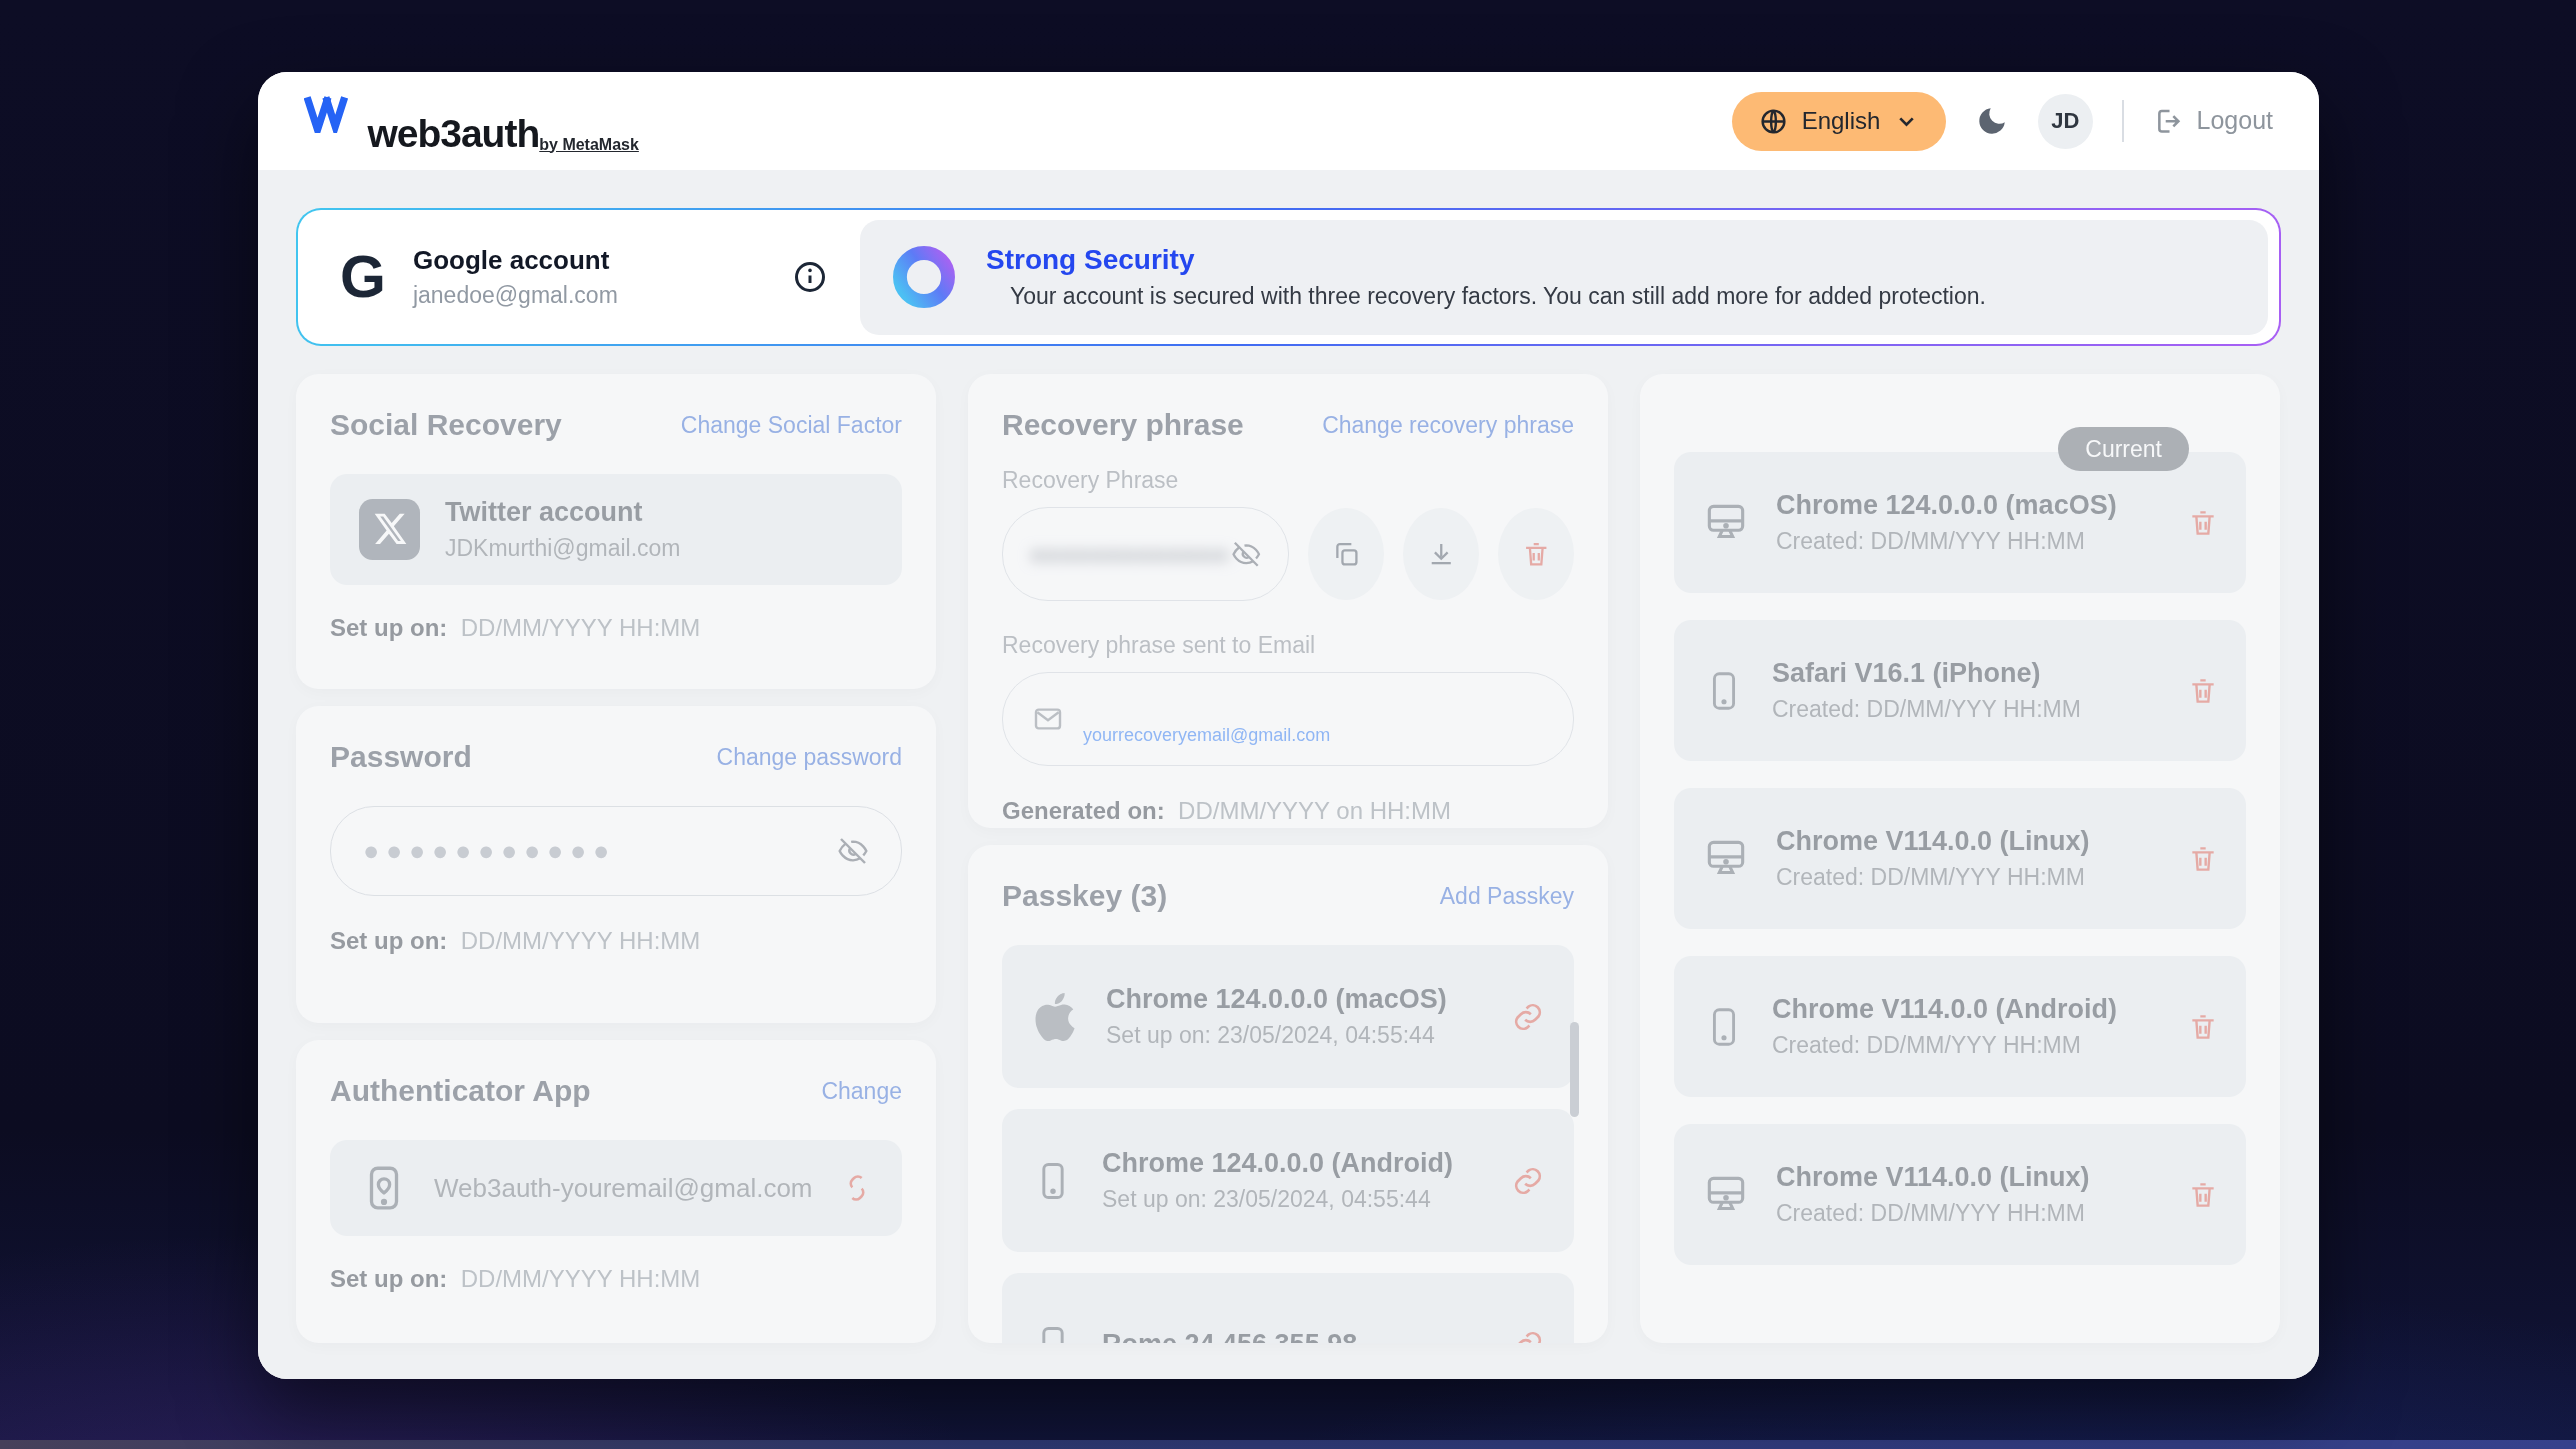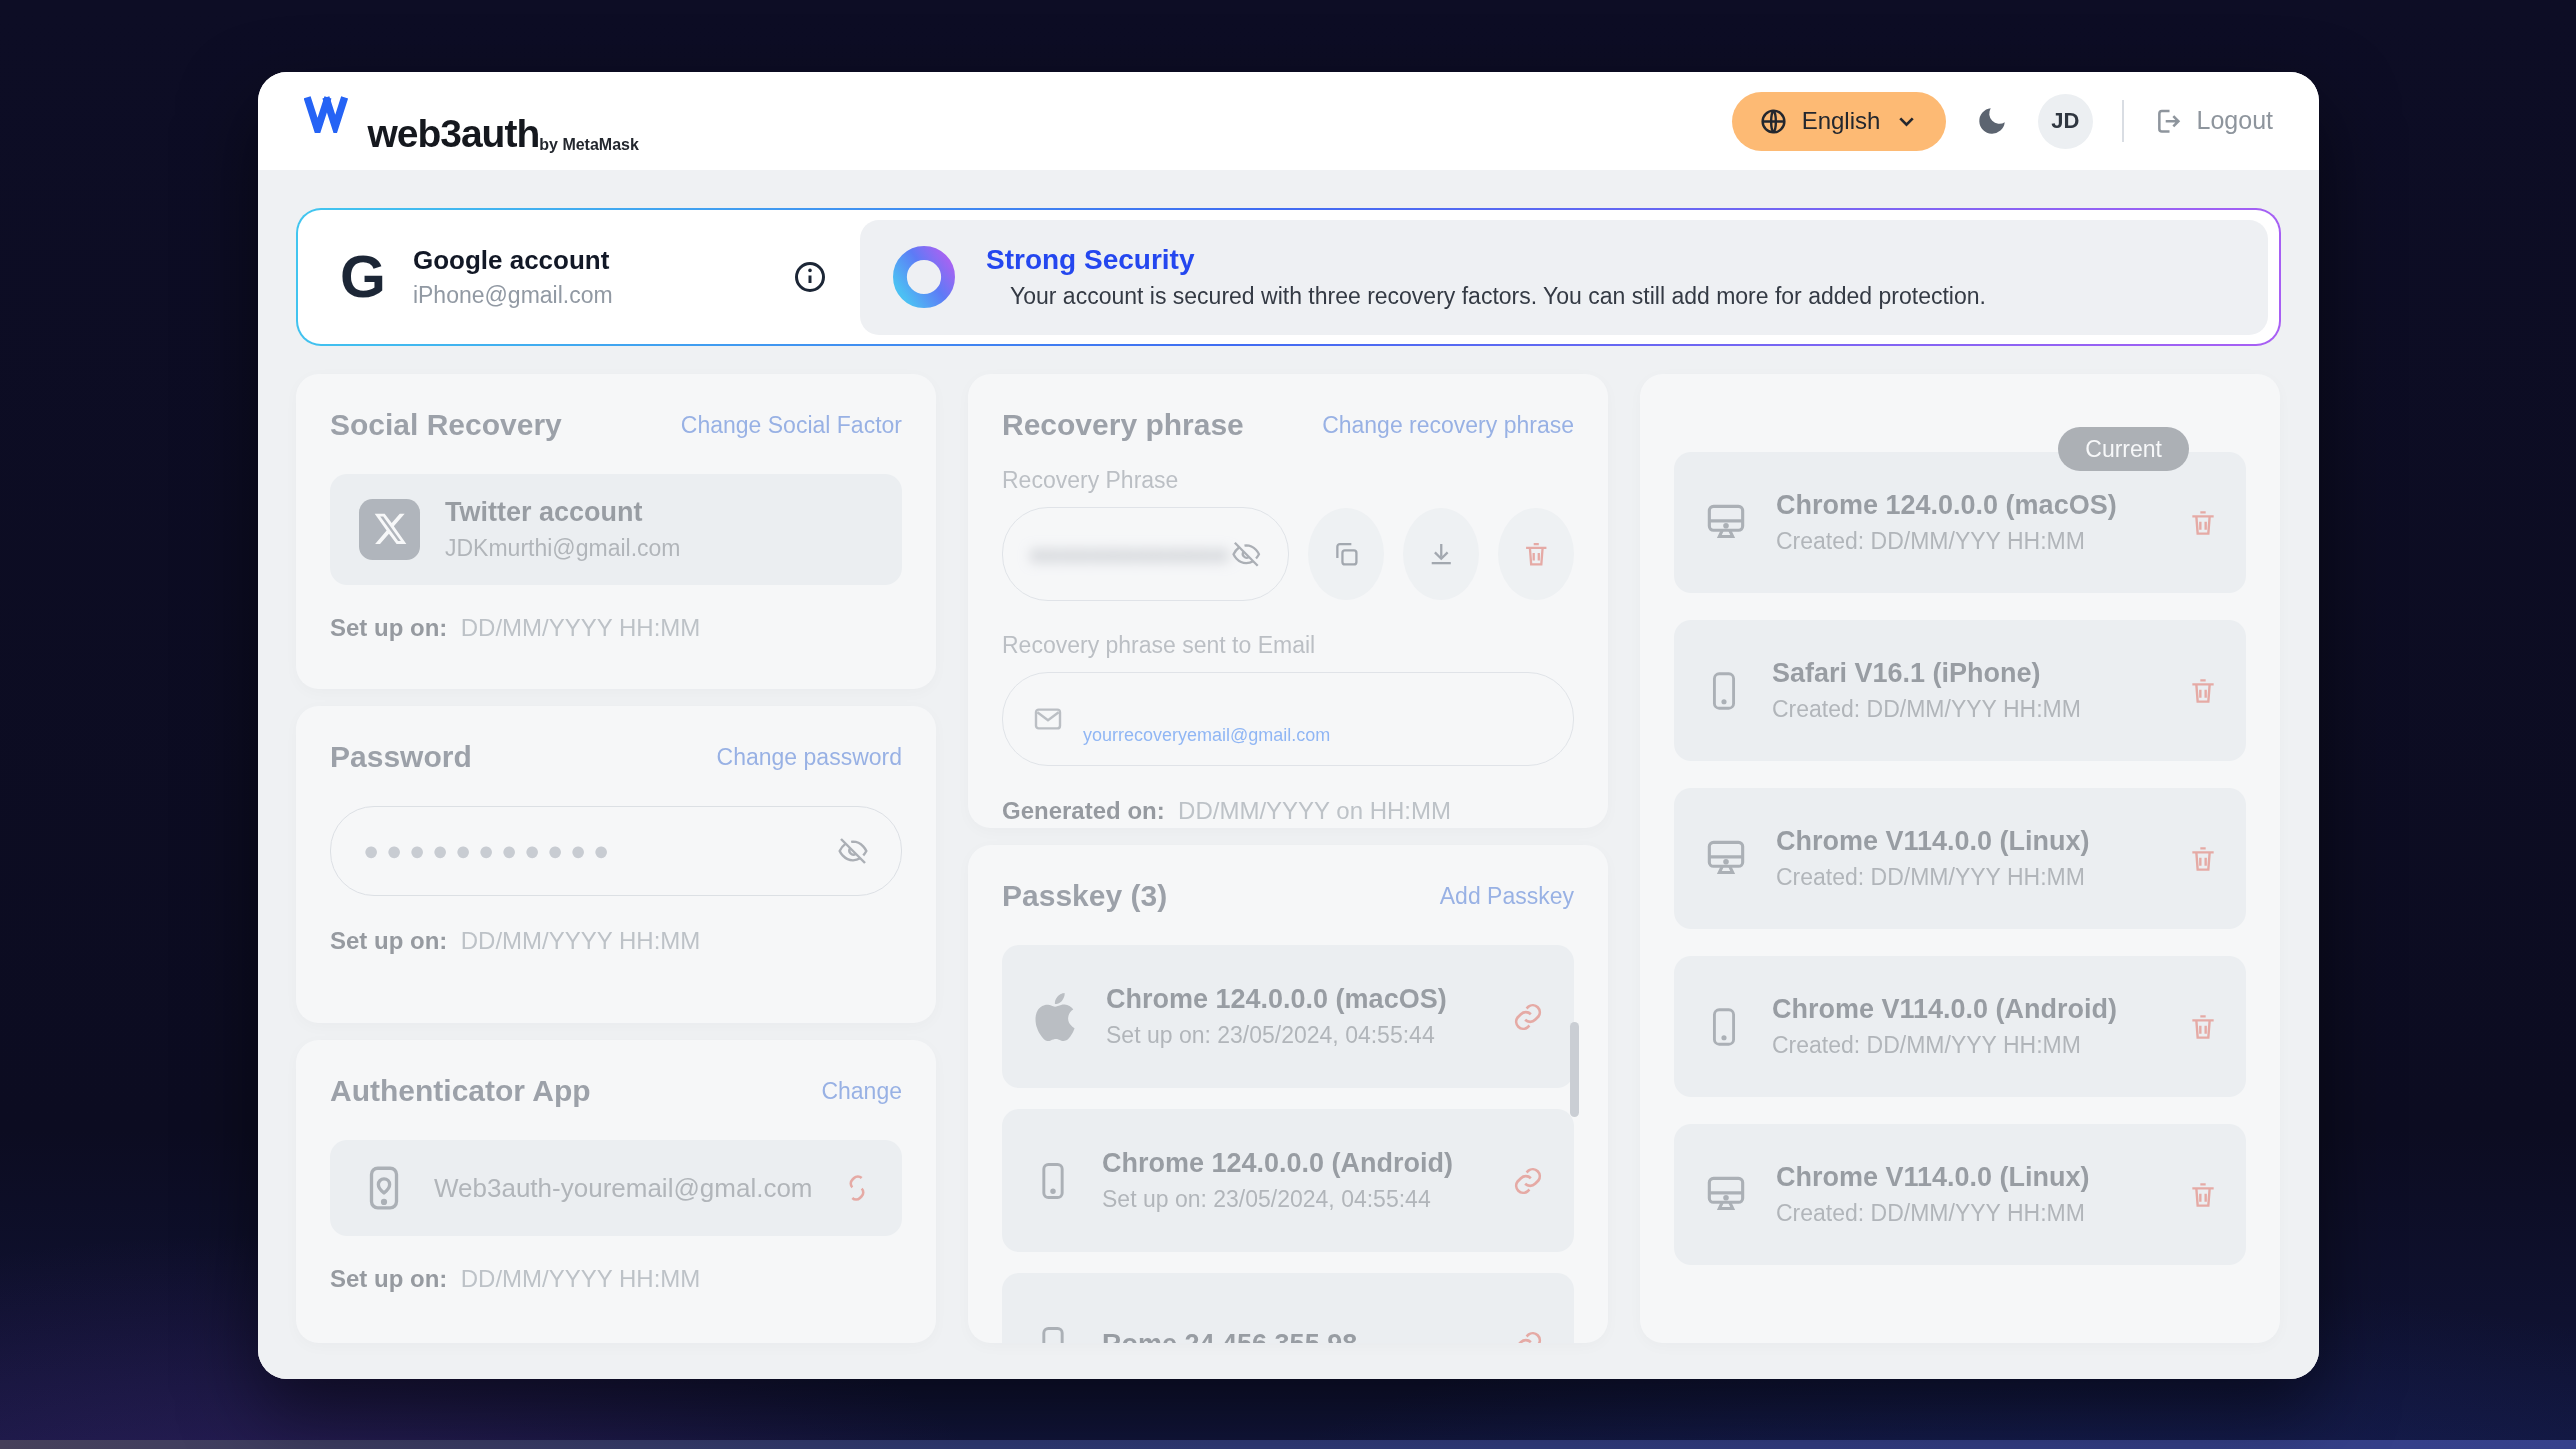--- a/index.html
+++ b/index.html
@@ -15,21 +15,21 @@
     background:linear-gradient(90deg,#46405a 0%,#2f3a74 38%,#323d82 70%,#36418c 100%);}
   
   .app-card{position:absolute;left:258px;top:72px;width:2061px;height:1307px;background:#fff;
     border-radius:29px;box-shadow:0 32px 76px rgba(0,0,0,.5);overflow:hidden;display:flex;flex-direction:column;}
   
   .hdr{height:98px;background:#fff;display:flex;align-items:center;justify-content:space-between;padding:0 46px;flex:none;}
   .brand{display:flex;align-items:flex-start;gap:13.4px;}
   .brand svg{margin-top:5.7px;}
   .brand-text{display:flex;align-items:flex-end;line-height:1;margin-top:24px;}
   .brand-name{font-size:39px;font-weight:bold;color:#15181e;letter-spacing:-1px;}
-  .brand-by{font-size:16px;font-weight:bold;color:#23272e;margin-top:4.8px;}
+  .brand-by{font-size:16px;font-weight:bold;color:#23272e;margin-top:4.8px;text-decoration:underline;}
   .hdr-right{display:flex;align-items:center;gap:29px;}
   .lang-pill{display:flex;align-items:center;gap:13.4px;background:#fdba74;border-radius:953px;height:59px;padding:0 27px;color:#23272e;font-size:24px;}
   .icon{display:inline-flex;align-items:center;justify-content:center;}
   .moon{color:#5c6470;}
   .avatar{width:55px;height:55px;border-radius:50%;background:#eceff2;display:flex;align-items:center;justify-content:center;
     font-size:22px;font-weight:bold;color:#2f3640;}
   .vdiv{width:1.9px;height:42px;background:#d9dde3;}
   .logout{display:flex;align-items:flex-start;gap:13.4px;color:#8e959d;font-size:25px;}
   
   .bdy{flex:1;background:#eff1f3;padding:38px;position:relative;}
@@ -141,21 +141,21 @@
     </div>
   </div>
 
   <div class="bdy">
 
     <div class="banner">
       <div class="banner-left">
         <span class="g-glyph">G</span>
         <span>
           <div class="acct-title">Google account</div>
-          <div class="acct-email">iPhone@gmail.com</div>
+          <div class="acct-email">janedoe@gmal.com</div>
         </span>
         <span class="icon info-ic">
           <svg width="36" height="36" viewBox="0 0 24 24" fill="none" stroke="currentColor" stroke-width="2">
             <circle cx="12" cy="12" r="9"></circle>
               <path d="M12 11v5"></path>
               <circle cx="12" cy="7.6" r="1.2" fill="currentColor" stroke="none"></circle>
           </svg>
         </span>
       </div>
       <div class="banner-right">

